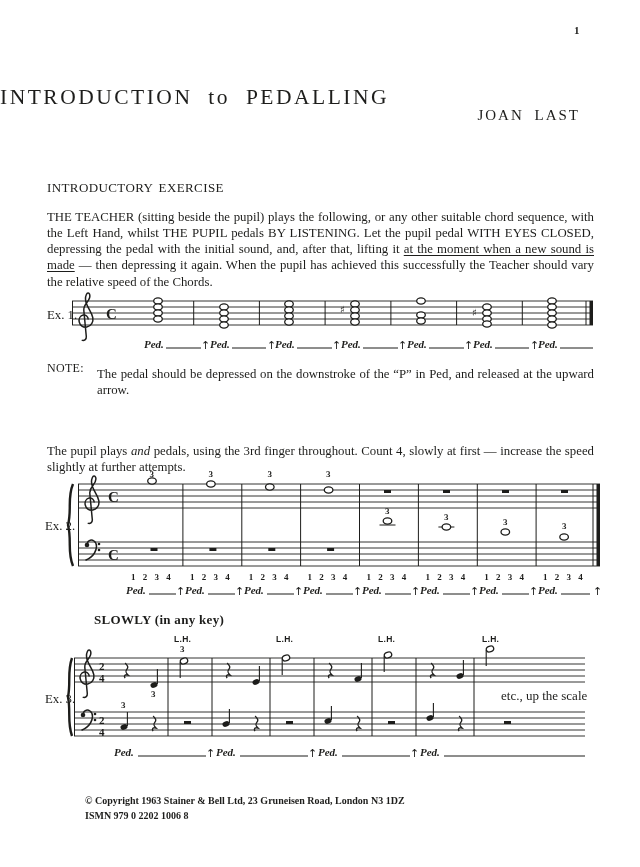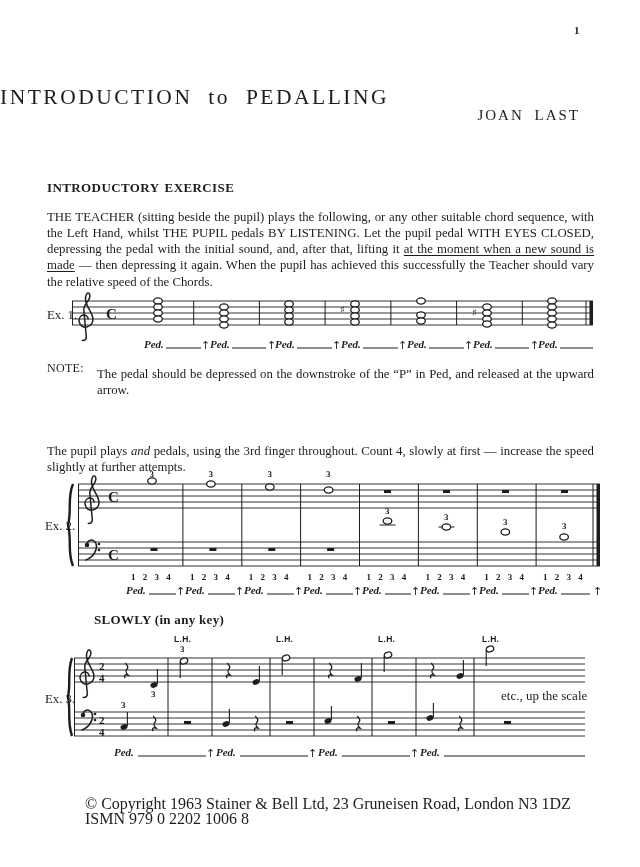--- a/index.html
+++ b/index.html
@@ -2,29 +2,29 @@
 <html><head>
 <meta charset="utf-8">
 <style>
   html,body{margin:0;padding:0;background:#ffffff;}
   .page{position:relative;width:640px;height:867px;background:#ffffff;overflow:hidden;
         font-family:"Liberation Serif",serif;color:#1d1d1b;}
   .abs{position:absolute;}
   .page-num{left:574px;top:24px;font-size:11px;font-weight:700;}
   .title{left:0;right:0;top:85px;text-align:left;font-size:21.5px;letter-spacing:2.5px;word-spacing:8px;}
   .author{right:60px;top:107px;font-size:15px;letter-spacing:2px;word-spacing:5px;}
-  .heading{left:47px;top:180px;font-size:13px;font-weight:700;letter-spacing:.4px;word-spacing:2px;}
+  .heading{left:47px;top:180px;font-size:13px;font-weight:400;letter-spacing:.4px;word-spacing:2px;}
   .para{left:47px;top:196px;width:547px;font-size:12.8px;line-height:16.2px;text-align:justify;}
   .ul{text-decoration:underline;text-underline-offset:2px;}
   .ex-label{font-size:12.8px;}
   .note-label{left:47px;top:361px;font-size:12px;letter-spacing:.3px;}
   .note-text{left:97px;top:353px;width:497px;font-size:12.8px;line-height:16.2px;text-align:justify;}
   .para2{left:47px;top:430px;width:547px;font-size:12.8px;line-height:16.2px;text-align:justify;}
   .slowly{left:85px;top:612px;font-size:13px;font-weight:700;letter-spacing:.3px;margin-left:9px;}
-  .footer-line{left:85px;font-size:16px;}
+  .footer-line{left:85px;font-size:10px;font-weight:bold;}
   .score{position:absolute;}
   svg text{fill:#1d1d1b;}
   text.ped{font:italic 700 11px "Liberation Serif",serif;}
   text.arrow{font:11px "DejaVu Sans",sans-serif;}
   text.fing{font:700 9px "Liberation Serif",serif;}
   text.cnt{font:700 9px "Liberation Serif",serif;letter-spacing:2.5px;}
   text.lh{font:700 8.5px "Liberation Sans",sans-serif;letter-spacing:.3px;}
   text.tsig{font:700 15px "Liberation Serif",serif;}
   text.ts24{font:700 11px "Liberation Serif",serif;}
   text.sharp{font:10px "DejaVu Sans",sans-serif;}

